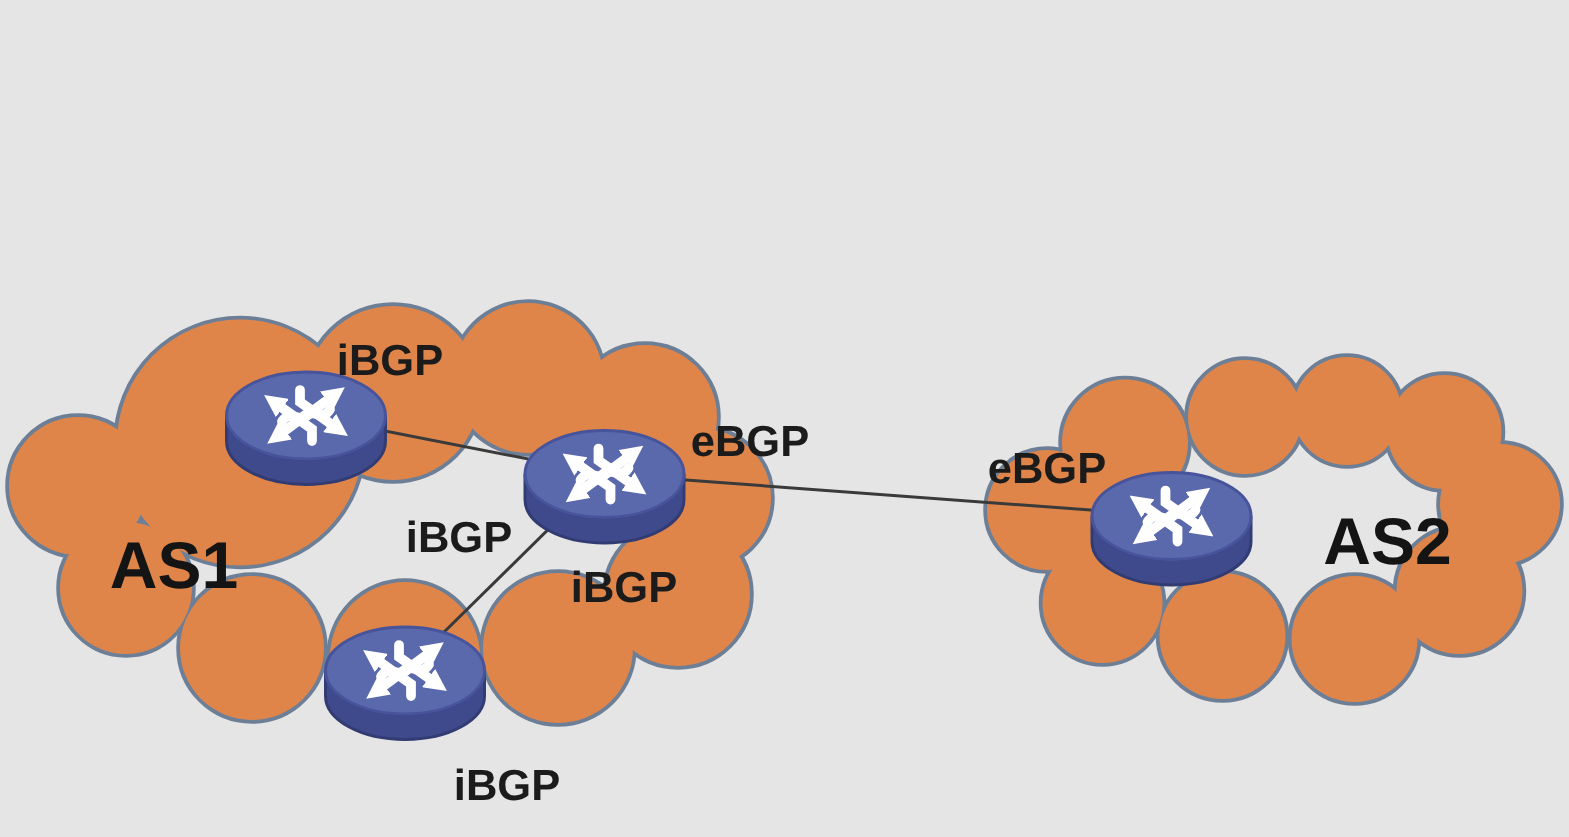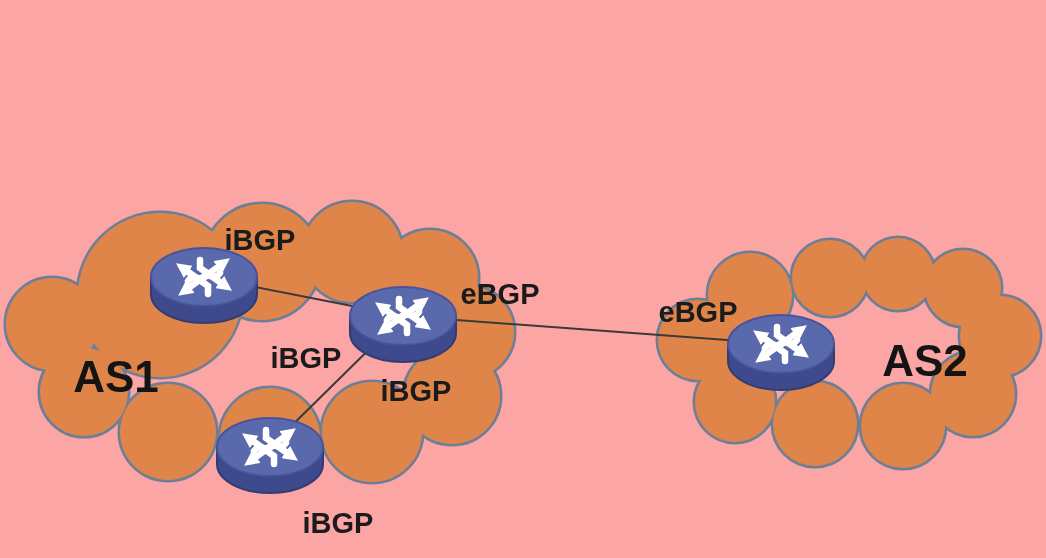--- a/index.html
+++ b/index.html
@@ -5,21 +5,21 @@
   html, body {
     margin: 0;
     padding: 0;
     background: #ffffff;
     font-family: "Liberation Sans", sans-serif;
   }
   #stage {
     position: relative;
     width: 1046px;
     height: 558px;
-    background: #fca5a5;
+    background: #e5e5e5;
     overflow: hidden;
   }
   svg { display: block; }
   text.bgp-label {
     font-family: "Liberation Sans", "DejaVu Sans", sans-serif;
     font-weight: 700;
     font-size: 29px;
     fill: #1b1b1b;
   }
   text.as-label {

